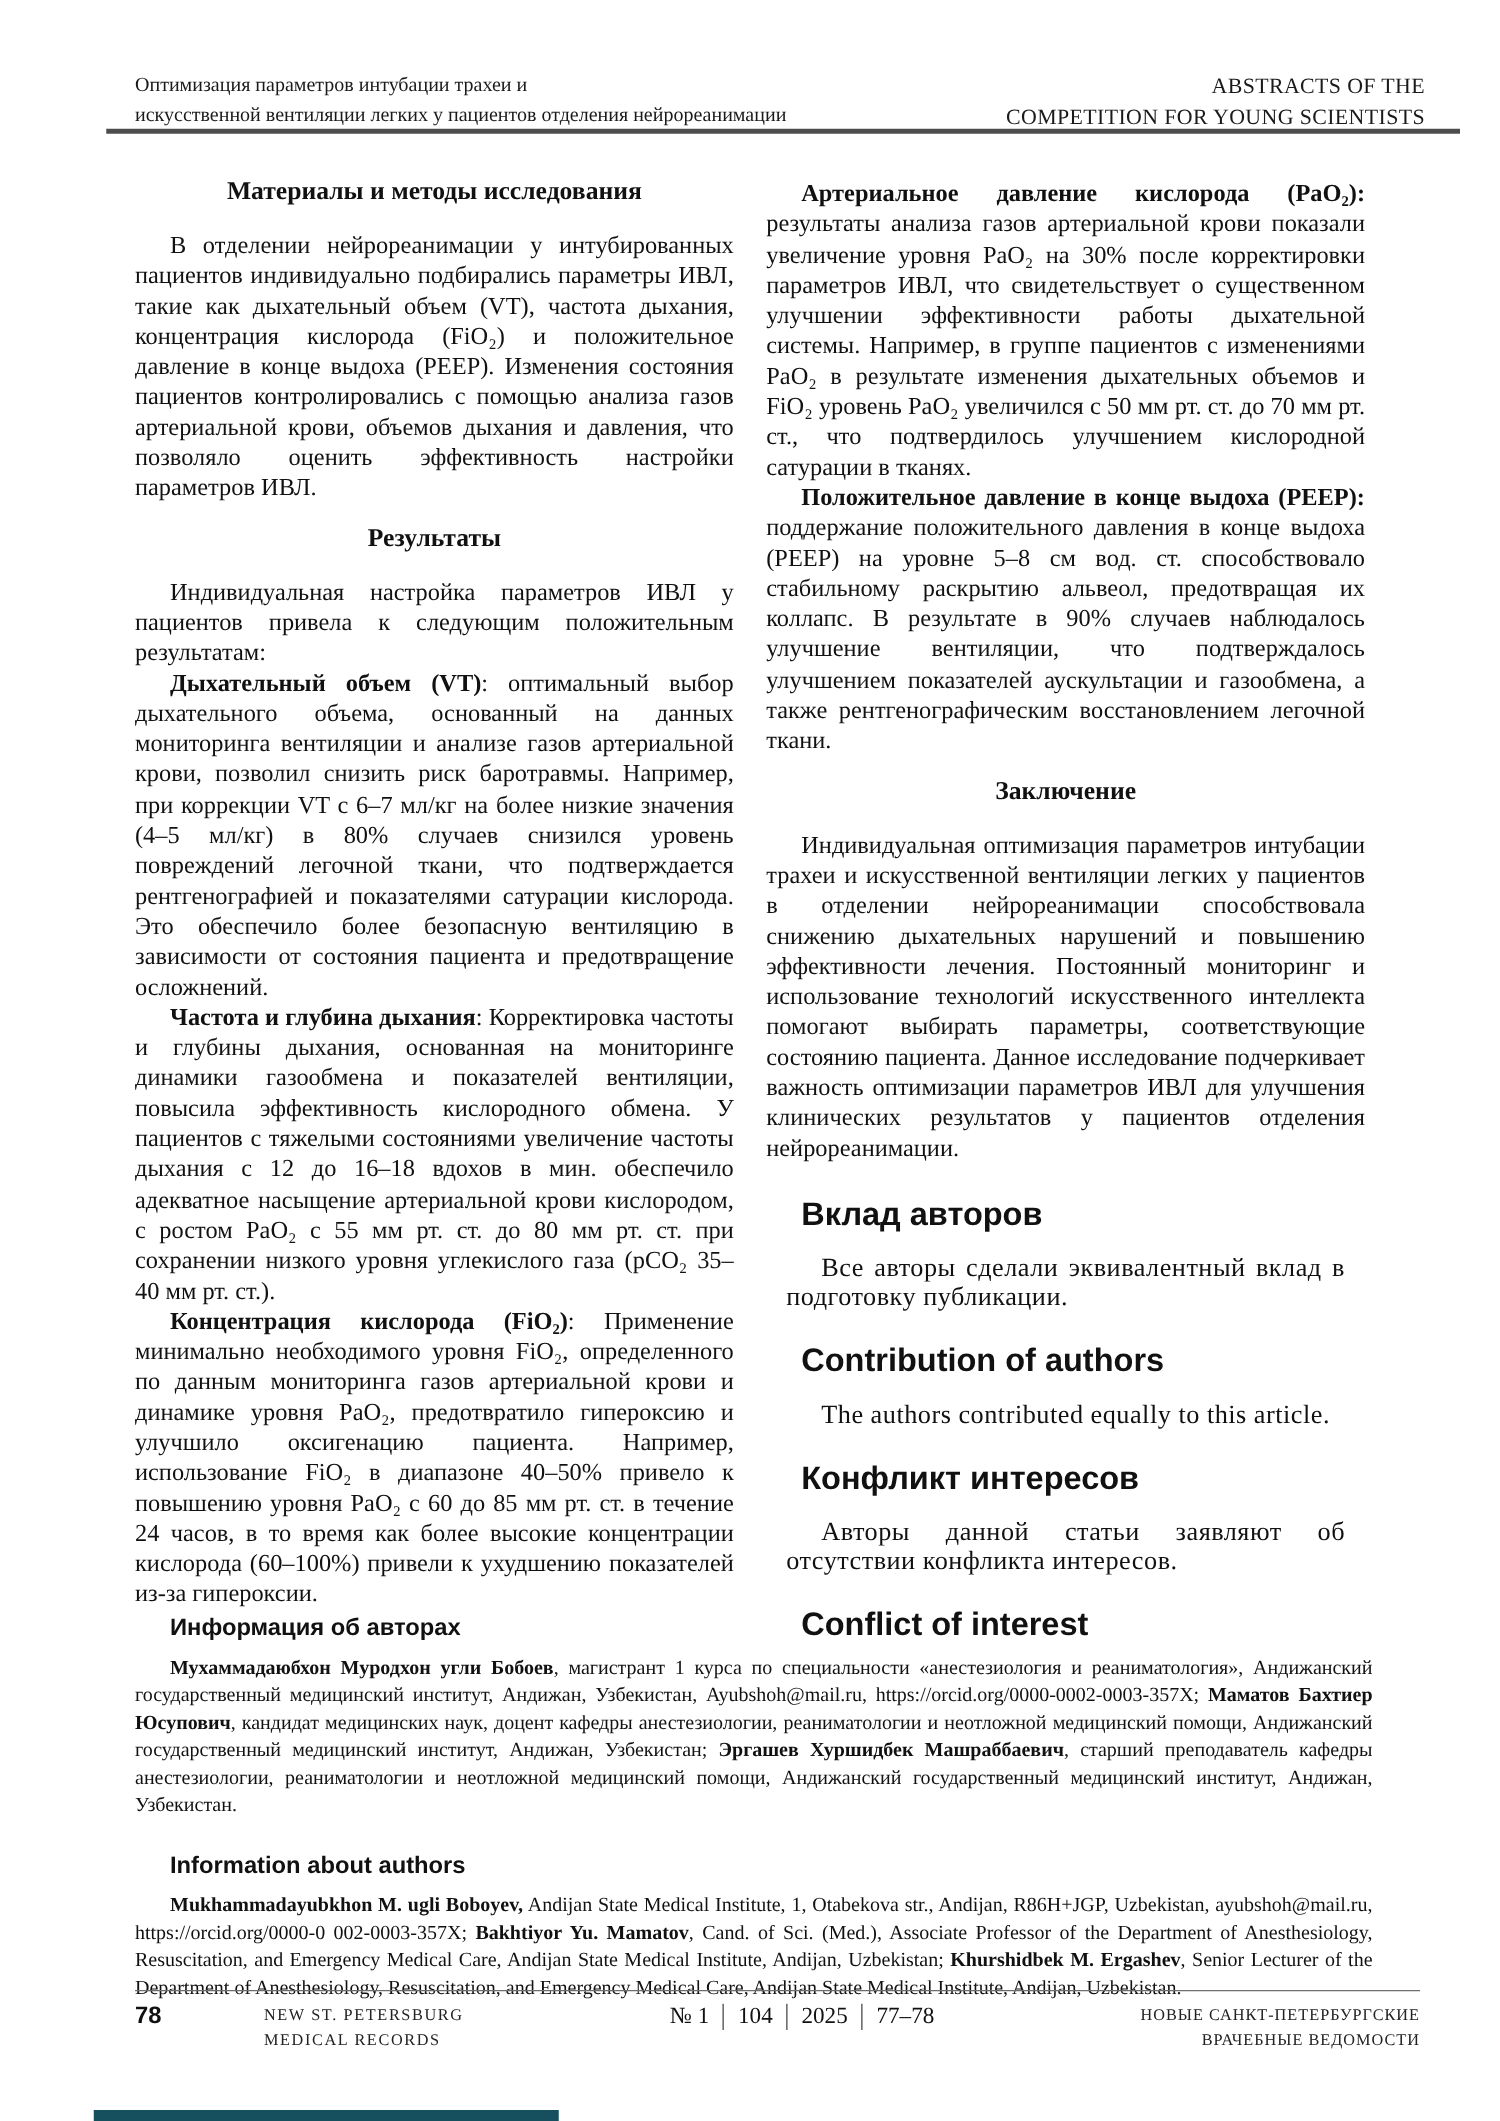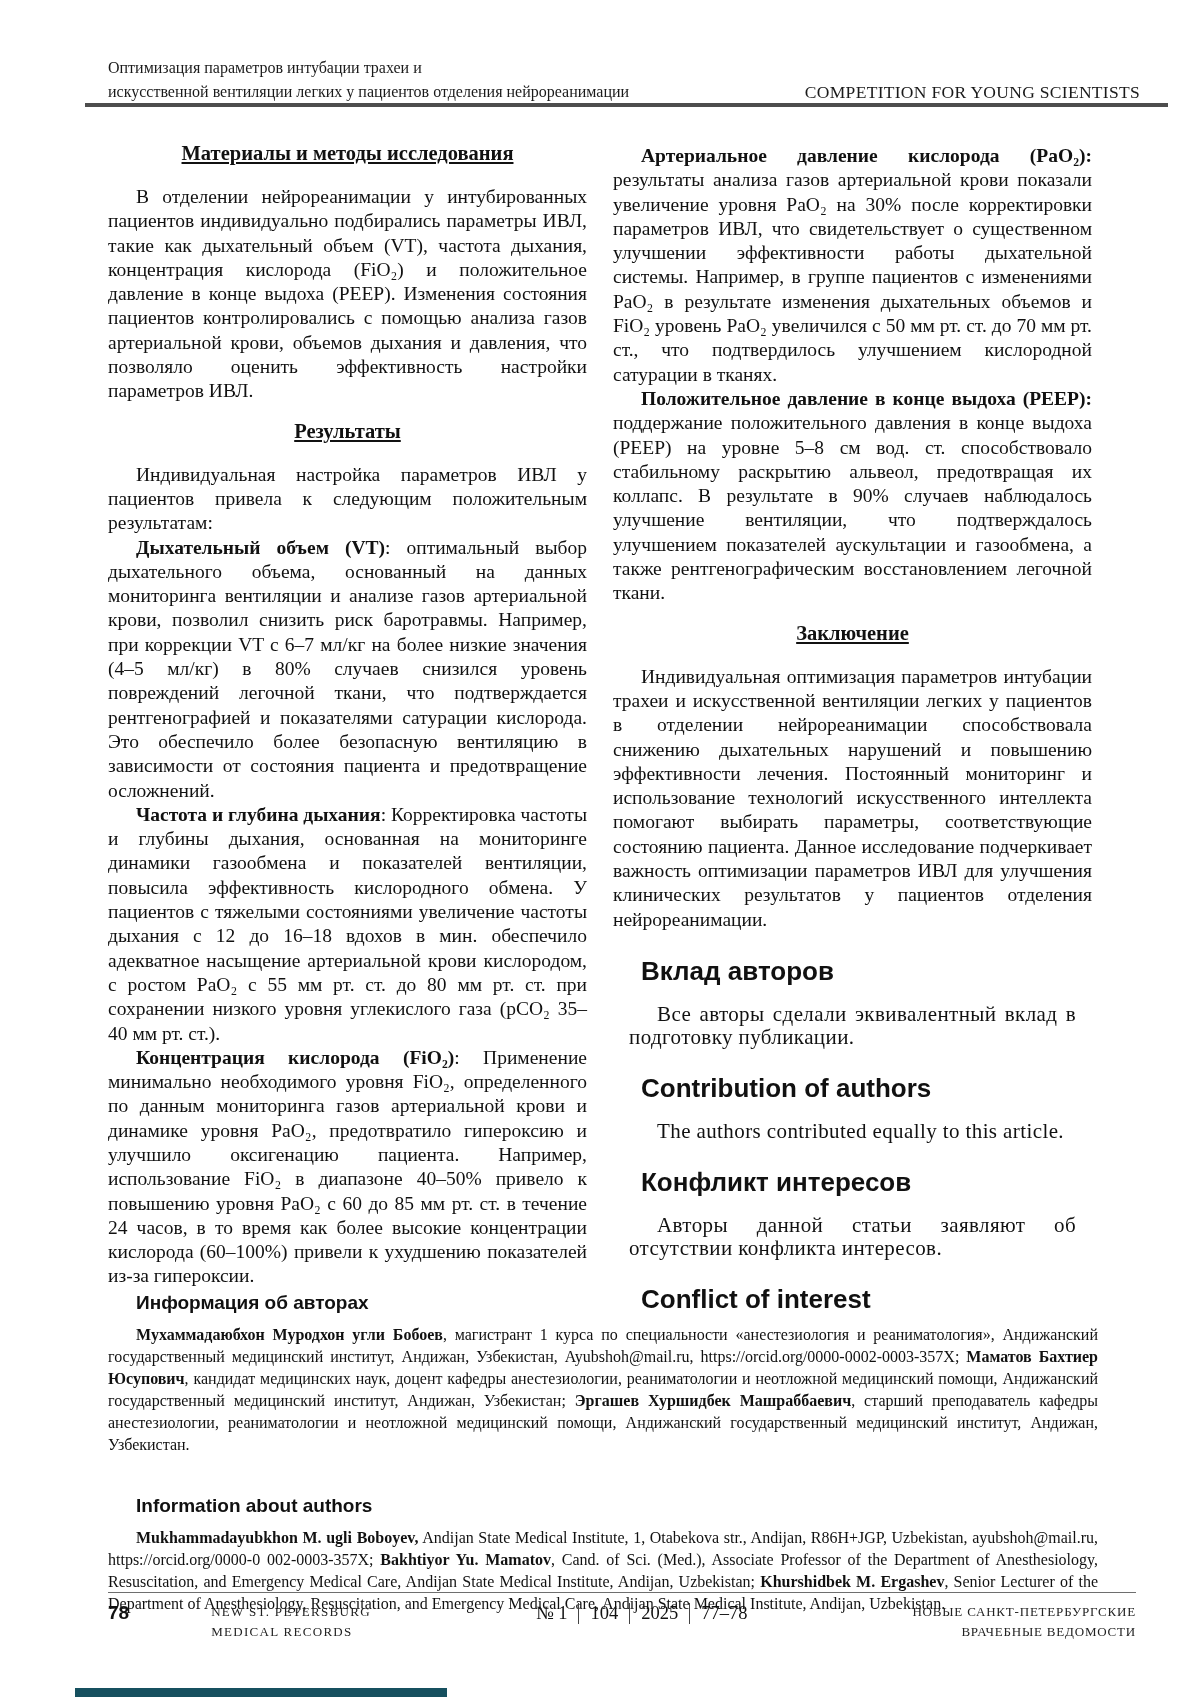--- a/index.html
+++ b/index.html
@@ -23,21 +23,20 @@
     background:linear-gradient(#6b6b6b,#3f3f3f);}
   
   .cols{
     position:absolute;top:136px;left:108px;width:984px;
     display:flex;gap:26px;
   }
   .col{width:479px;}
   .h-serif{
     font-weight:bold;font-size:20.5px;text-align:center;
     margin:16px 0 20px 0;
-    text-decoration:underline;
   }
   .h-serif.first{margin-top:6px;}
   .par{
     font-size:19.5px;line-height:24.3px;text-align:justify;
     margin:0;
   }
   .indent{text-indent:28px;}
   .b{font-weight:bold;}
   
   .h-sans{
@@ -46,21 +45,21 @@
   }
   .par-sm{
     font-size:21px;line-height:23px;text-align:justify;
     letter-spacing:.4px;margin:16px;text-indent:28px;
   }
   
   .authors{
     position:absolute;top:1292px;left:108px;width:990px;
   }
   .authors .h-sans{margin:0 0 10px 28px;font-size:19px;}
-  .authors .h-sans.en{margin-top:39px;}
+  .authors .h-sans.en{margin-top:26px;}
   .authors-par{
     font-size:16px;line-height:22px;text-align:justify;
     margin:0;text-indent:28px;
   }
   
   .ftr{
     position:absolute;top:1592px;left:108px;right:104px;
     border-top:1px solid #6e6e6e;
     padding-top:9px;
     display:flex;align-items:flex-start;gap:36px;
@@ -86,20 +85,21 @@
 <body>
 
 <div class="page">
 
   <div class="hdr">
     <div class="hdr-left">
       <div>Оптимизация параметров интубации трахеи и</div>
       <div>искусственной вентиляции легких у пациентов отделения нейрореанимации</div>
     </div>
     <div class="hdr-right">
+      <div>ABSTRACTS OF THE</div>
       <div>COMPETITION FOR YOUNG SCIENTISTS</div>
     </div>
   </div>
   <div class="hdr-rule" style="background: rgb(77, 77, 77);"></div>
 
   <div class="cols">
 
     <div class="col">
       <h2 class="h-serif first">Материалы и методы исследования</h2>
       <p class="par indent">В отделении нейрореанимации у интубированных пациентов индивидуально подбирались параметры ИВЛ, такие как дыхательный объем (VT), частота дыхания, концентрация кислорода (FiO₂) и положительное давление в конце выдоха (PEEP). Изменения состояния пациентов контролировались с помощью анализа газов артериальной крови, объемов дыхания и давления, что позволяло оценить эффективность настройки параметров ИВЛ.</p>

